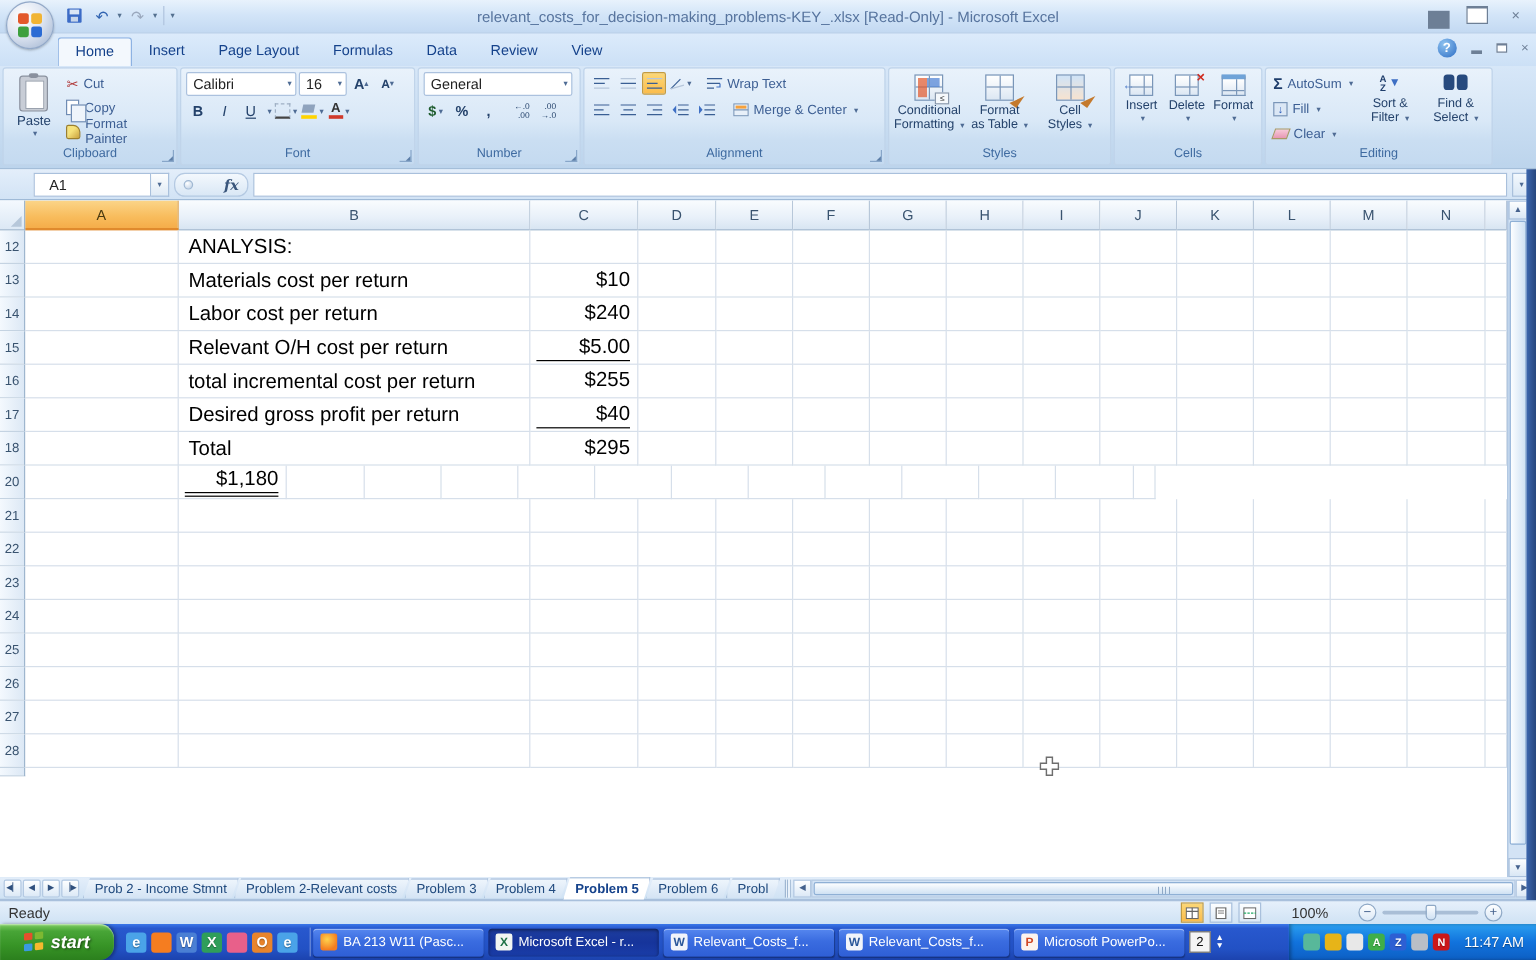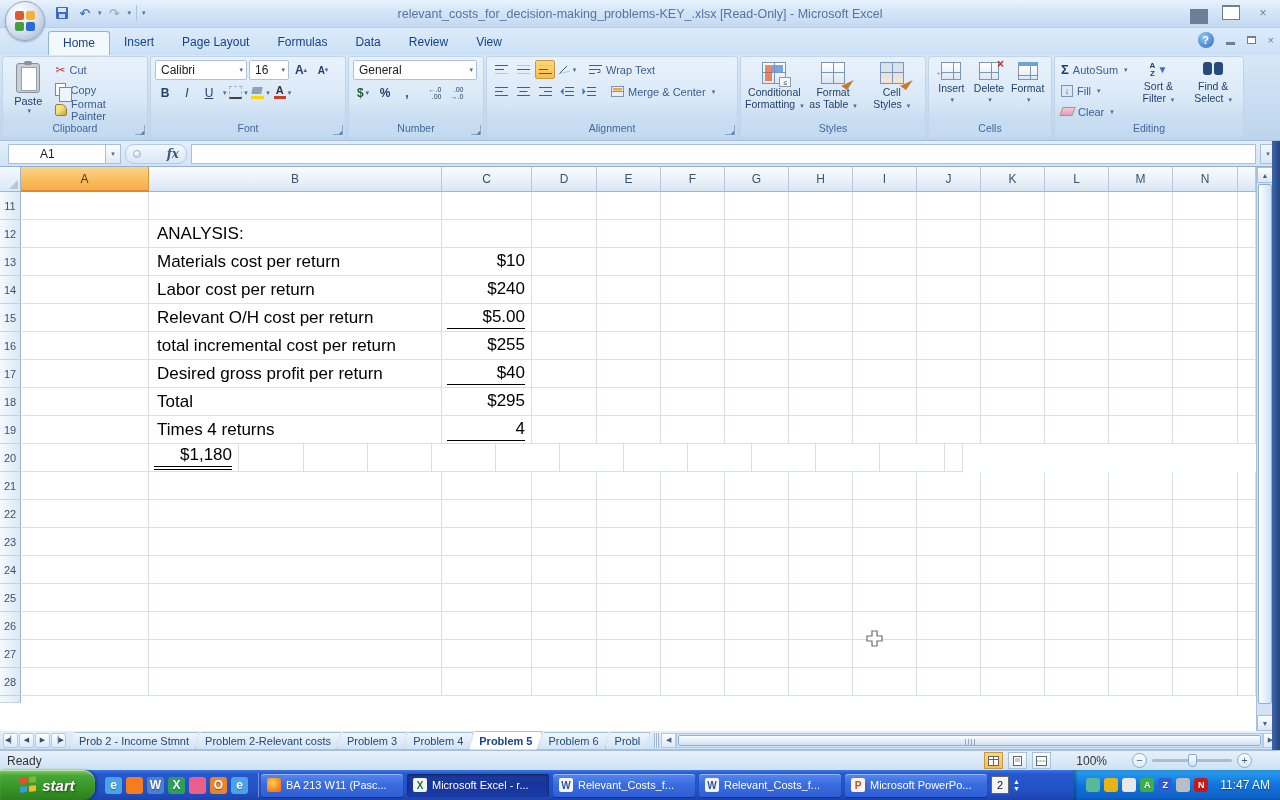--- a/index.html
+++ b/index.html
@@ -119,22 +119,22 @@
   .eraser { width:13px; height:9px; background:linear-gradient(#f7c9d8,#e898b4); border:1px solid #a96; transform:skewX(-20deg); }
   .az-ic { font-size:8px; font-weight:bold; line-height:8px; color:#1e3d6b; text-align:center; }
   .funnel { color:#3e6fc4; font-size:10px; }
   .binoc { width:20px; height:14px; position:relative; margin-bottom:4px; }
   .binoc::before,.binoc::after { content:""; position:absolute; top:0; width:9px; height:13px; background:#274a7e; border-radius:3px; }
   .binoc::before{ left:0; } .binoc::after{ right:0; }
 
   
   .formulabar { position:absolute; left:0; top:141px; width:1280px; height:26px;
     background:linear-gradient(#e3eefa,#d2e3f5); border-bottom:1px solid #94b1d0; display:flex; align-items:center; }
-  .namebox { width:98px; height:20px; margin-left:8px; background:#fff; border:1px solid #a9c0dc;
-    font-size:12px; color:#222; display:flex; align-items:center; padding-left:31px; }
+  .namebox { width:98px; height:20px; margin-left:28px; background:#fff; border:1px solid #a9c0dc;
+    font-size:12px; color:#222; display:flex; align-items:center; padding-left:12px; }
   .nb-caret { width:15px; height:20px; border:1px solid #a9c0dc; border-left:none; background:linear-gradient(#fdfefe,#dfeaf5);
     font-size:7px; color:#4e6b94; display:flex; align-items:center; justify-content:center; cursor:pointer; }
   .fx-capsule { width:62px; height:20px; margin-left:4px; border:1px solid #b4c9e2; border-radius:9px;
     background:linear-gradient(#f3f8fd,#d9e7f5); display:flex; align-items:center; justify-content:space-between; padding:0 7px; }
   .fx-grip { width:8px; height:8px; border-radius:50%; background:radial-gradient(circle at 35% 30%,#fff,#b9cde4); border:1px solid #9fb7d2; }
   .fx { font-size:12px; font-style:italic; font-weight:bold; color:#3a567c; font-family:"DejaVu Serif",serif; cursor:pointer; }
   .formula-field { flex:1; height:20px; margin-left:4px; background:#fff; border:1px solid #a9c0dc; font-size:12px; padding:0 4px; color:#000; }
   .fb-expand { width:16px; height:20px; margin:0 4px; background:linear-gradient(#f3f8fd,#d9e7f5); border:1px solid #a9c0dc;
     font-size:7px; color:#4e6b94; display:flex; align-items:center; justify-content:center; cursor:pointer; }
 
@@ -629,38 +629,20 @@
         <div class="colhdr" style="width: 64px;">I</div>
         <div class="colhdr" style="width: 64px;">J</div>
         <div class="colhdr" style="width: 64px;">K</div>
         <div class="colhdr" style="width: 64px;">L</div>
         <div class="colhdr" style="width: 64px;">M</div>
         <div class="colhdr" style="width: 65px;">N</div>
         <div class="colhdr" style="width: 18px;"></div>
       </div>
     <div id="grid-rows">
         <div class="grow">
-          <div class="rowhdr">11</div>
-          <div class="cell" style="width: 128px;"></div>
-          <div class="cell" style="width: 293px;"></div>
-          <div class="cell" style="width: 90px;"></div>
-          <div class="cell" style="width: 65px;"></div>
-          <div class="cell" style="width: 64px;"></div>
-          <div class="cell" style="width: 64px;"></div>
-          <div class="cell" style="width: 64px;"></div>
-          <div class="cell" style="width: 64px;"></div>
-          <div class="cell" style="width: 64px;"></div>
-          <div class="cell" style="width: 64px;"></div>
-          <div class="cell" style="width: 64px;"></div>
-          <div class="cell" style="width: 64px;"></div>
-          <div class="cell" style="width: 64px;"></div>
-          <div class="cell" style="width: 65px;"></div>
-          <div class="cell" style="width: 18px;"></div>
-        </div>
-        <div class="grow">
           <div class="rowhdr">12</div>
           <div class="cell" style="width: 128px;"></div>
           <div class="cell cl" style="width: 293px;">ANALYSIS:</div>
           <div class="cell" style="width: 90px;"></div>
           <div class="cell" style="width: 65px;"></div>
           <div class="cell" style="width: 64px;"></div>
           <div class="cell" style="width: 64px;"></div>
           <div class="cell" style="width: 64px;"></div>
           <div class="cell" style="width: 64px;"></div>
           <div class="cell" style="width: 64px;"></div>
@@ -770,40 +752,20 @@
           <div class="cell" style="width: 64px;"></div>
           <div class="cell" style="width: 65px;"></div>
           <div class="cell" style="width: 18px;"></div>
         </div>
         <div class="grow">
           <div class="rowhdr">18</div>
           <div class="cell" style="width: 128px;"></div>
           <div class="cell cl" style="width: 293px;">Total</div>
           <div class="cell cv" style="width: 90px;">
             <span class="val">$295</span>
-          </div>
-          <div class="cell" style="width: 65px;"></div>
-          <div class="cell" style="width: 64px;"></div>
-          <div class="cell" style="width: 64px;"></div>
-          <div class="cell" style="width: 64px;"></div>
-          <div class="cell" style="width: 64px;"></div>
-          <div class="cell" style="width: 64px;"></div>
-          <div class="cell" style="width: 64px;"></div>
-          <div class="cell" style="width: 64px;"></div>
-          <div class="cell" style="width: 64px;"></div>
-          <div class="cell" style="width: 64px;"></div>
-          <div class="cell" style="width: 65px;"></div>
-          <div class="cell" style="width: 18px;"></div>
-        </div>
-        <div class="grow">
-          <div class="rowhdr">19</div>
-          <div class="cell" style="width: 128px;"></div>
-          <div class="cell cl" style="width: 293px;">Times 4 returns</div>
-          <div class="cell cv" style="width: 90px;">
-            <span class="val u-single">4</span>
           </div>
           <div class="cell" style="width: 65px;"></div>
           <div class="cell" style="width: 64px;"></div>
           <div class="cell" style="width: 64px;"></div>
           <div class="cell" style="width: 64px;"></div>
           <div class="cell" style="width: 64px;"></div>
           <div class="cell" style="width: 64px;"></div>
           <div class="cell" style="width: 64px;"></div>
           <div class="cell" style="width: 64px;"></div>
           <div class="cell" style="width: 64px;"></div>

